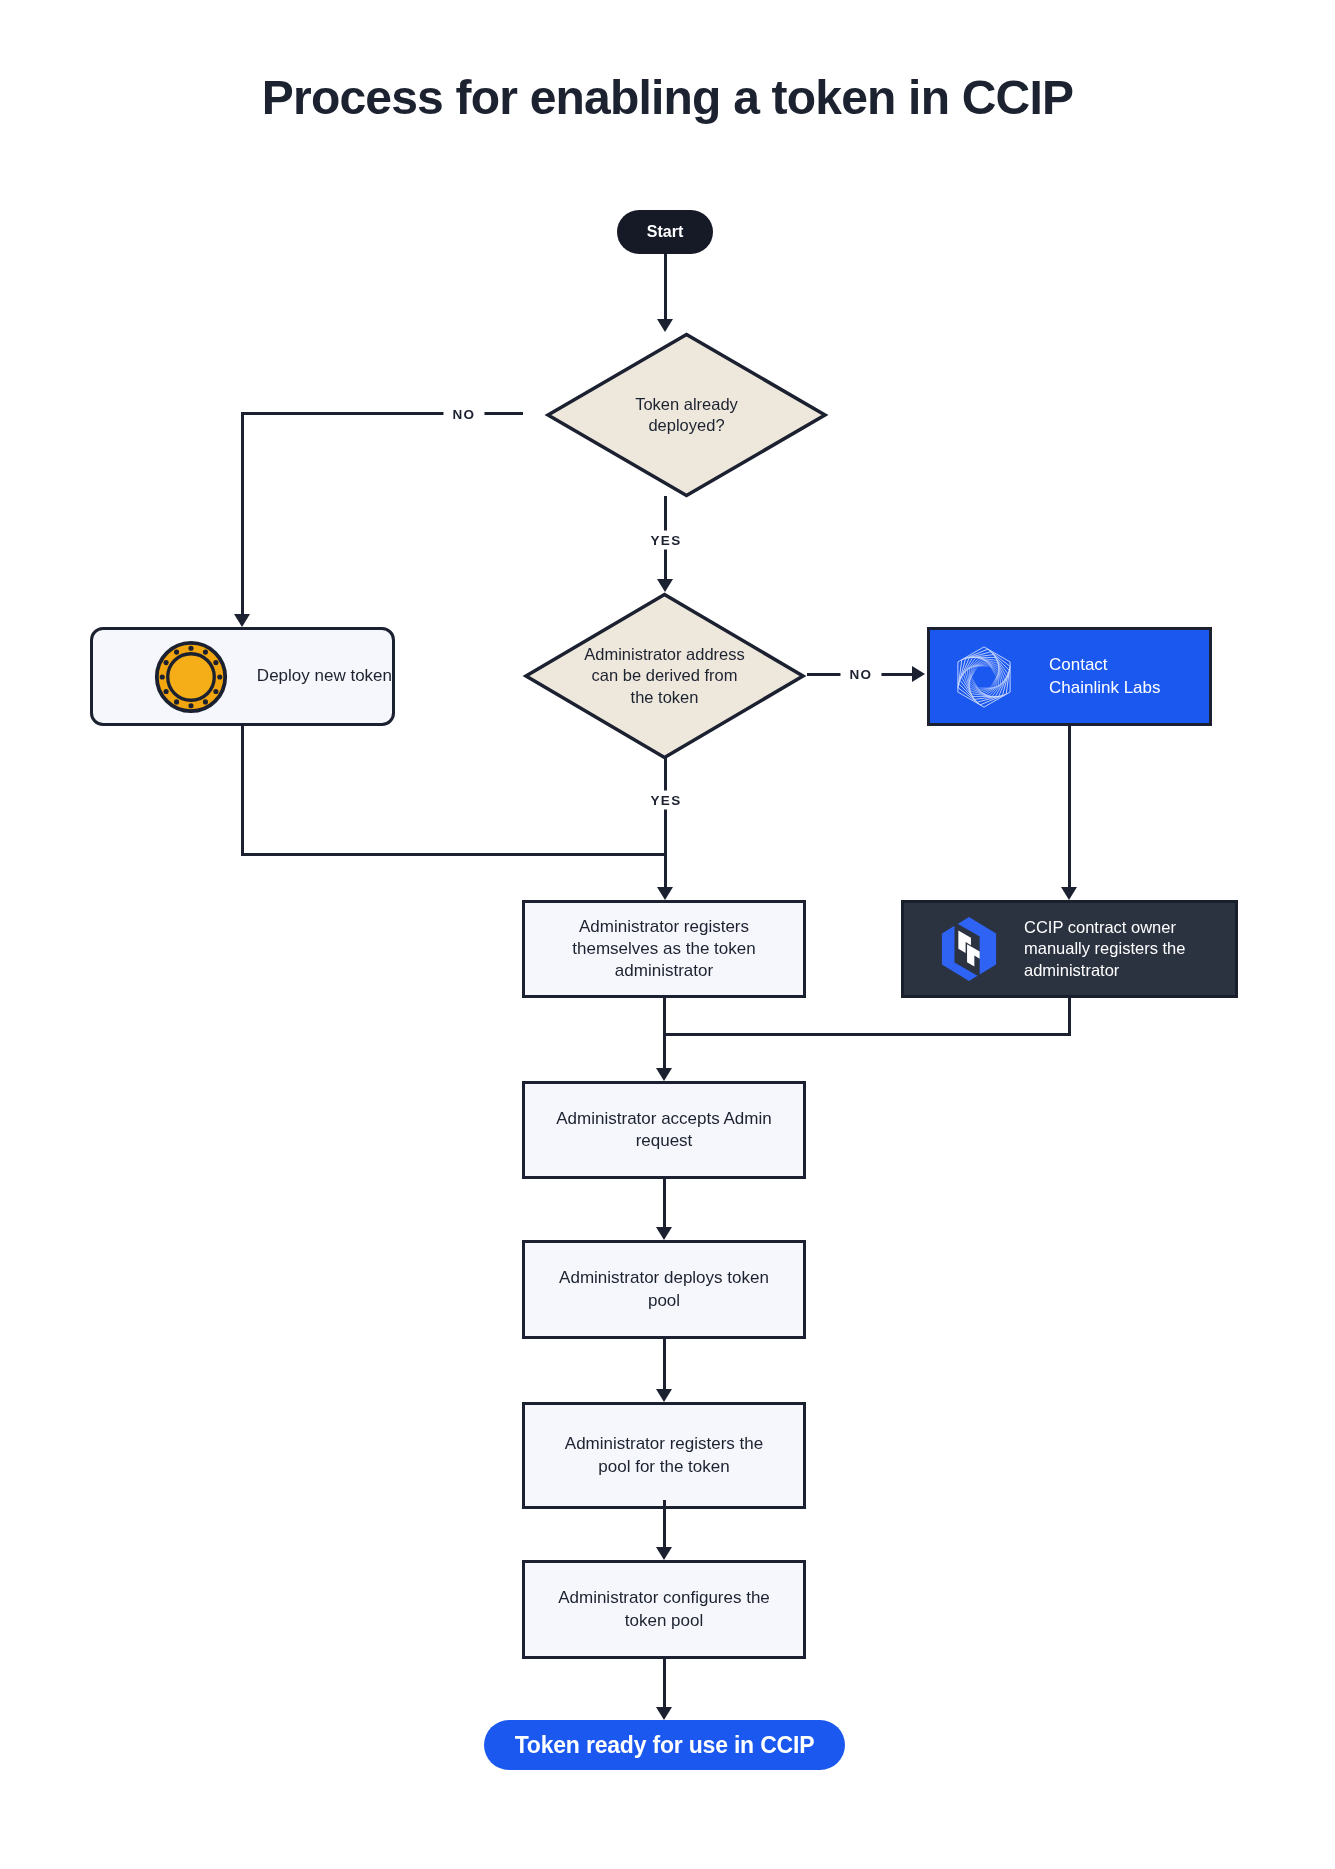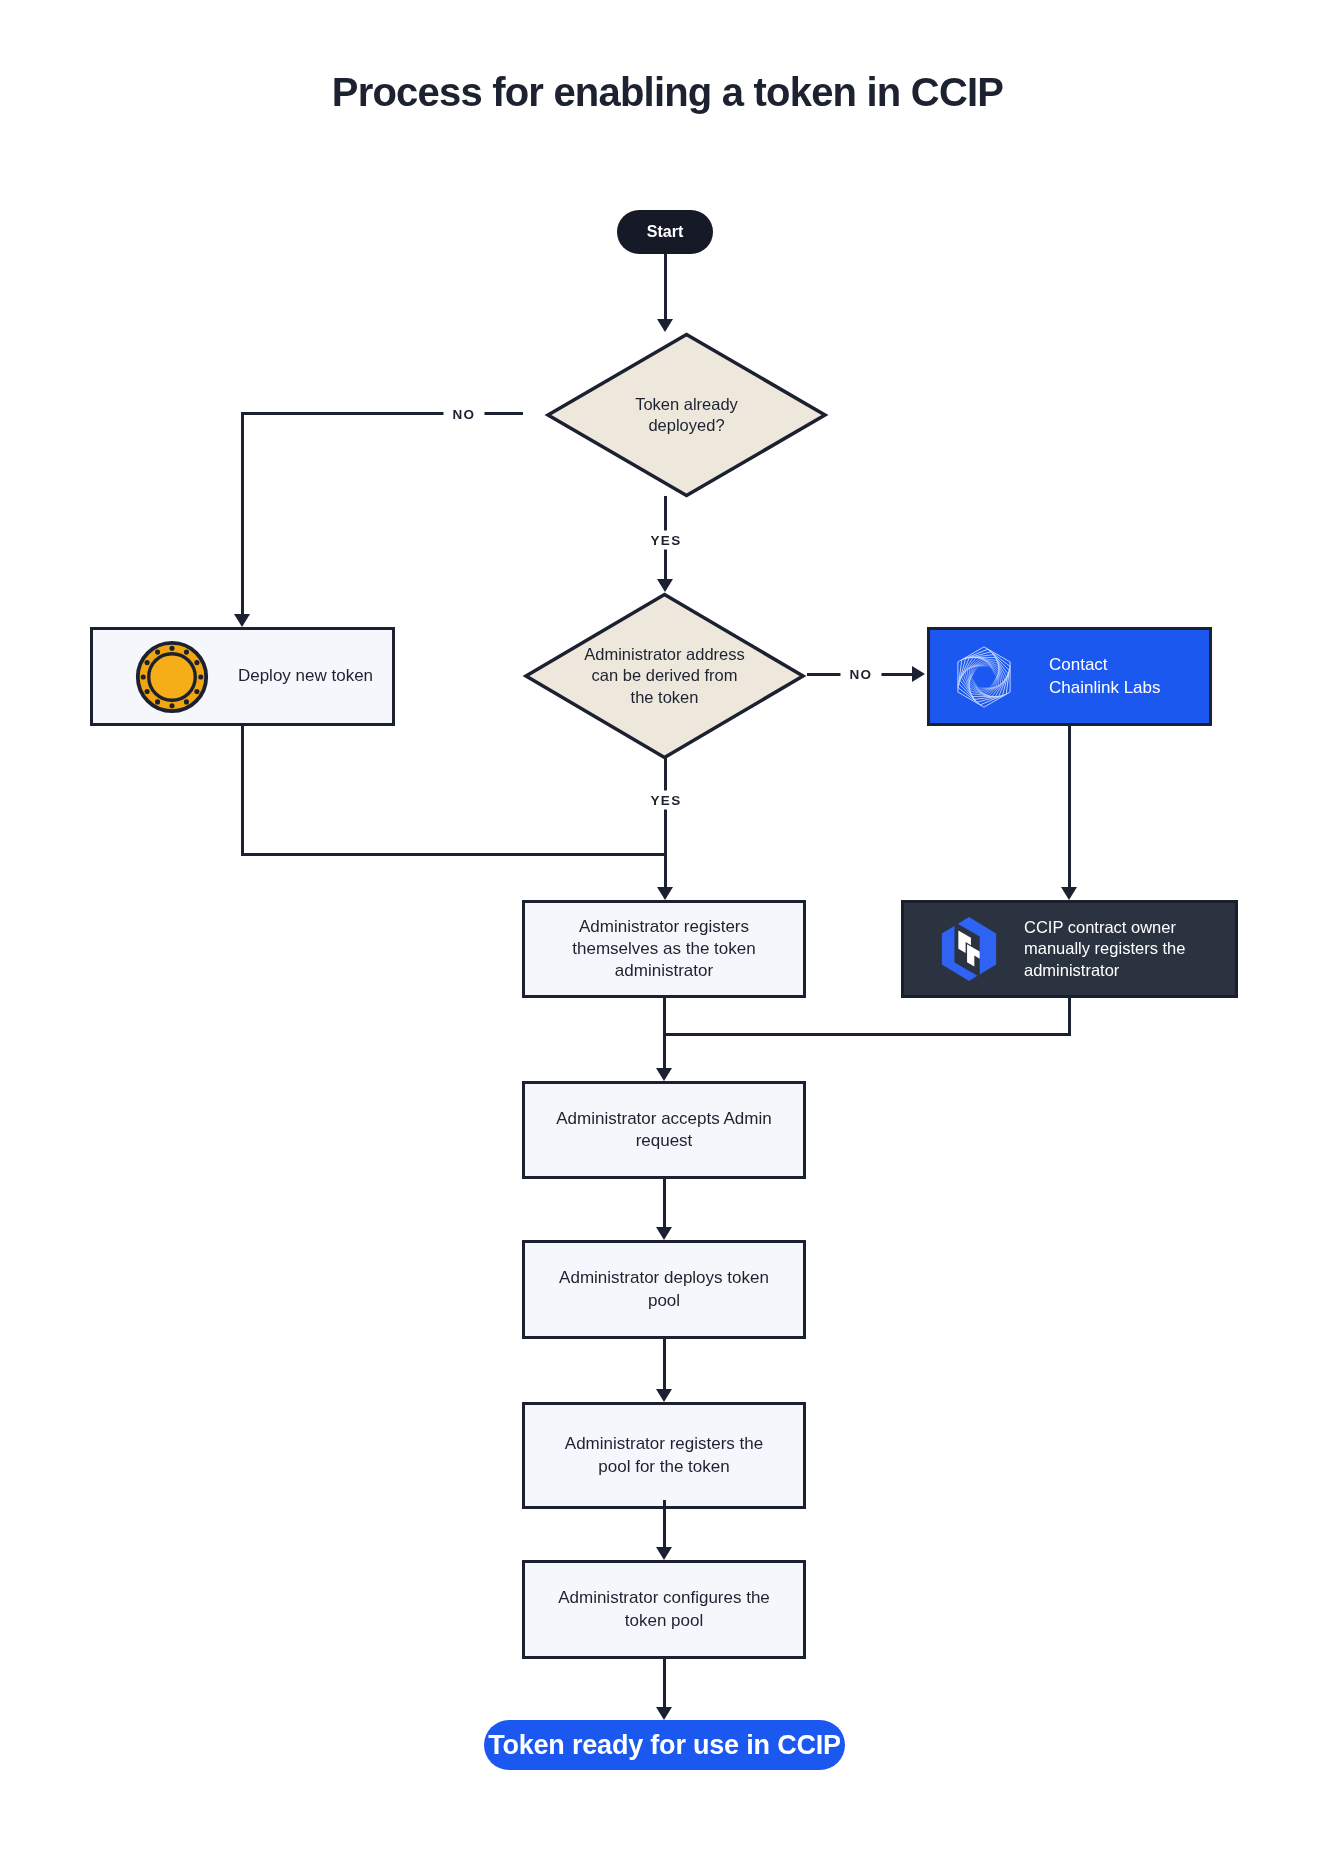--- a/index.html
+++ b/index.html
@@ -9,50 +9,50 @@
     --beige:#eee8dc;
     --boxfill:#f5f7fc;
     --darkbox:#2b3240;
     --gold:#f2a711;
   }
   *{box-sizing:border-box;}
   body{margin:0;background:#ffffff;font-family:"Liberation Sans","DejaVu Sans",sans-serif;color:var(--text);}
   .canvas{position:relative;width:1335px;height:1869px;margin:0 auto;background:#ffffff;overflow:hidden;}
 
   .title{position:absolute;left:0;top:70px;width:100%;text-align:center;
-    font-size:40px;font-weight:700;letter-spacing:-0.8px;color:var(--text);}
+    font-size:48px;font-weight:700;letter-spacing:-0.8px;color:var(--text);}
 
   .pill-start{position:absolute;left:617px;top:210px;width:96px;height:44px;border-radius:22px;
     background:#151a26;color:#ffffff;display:flex;align-items:center;justify-content:center;
     font-size:16px;font-weight:700;}
 
   .pill-end{position:absolute;left:484px;top:1720px;width:361px;height:50px;border-radius:25px;
     background:var(--blue);color:#ffffff;display:flex;align-items:center;justify-content:center;
-    font-size:27px;font-weight:700;letter-spacing:-0.2px;}
+    font-size:23px;font-weight:700;letter-spacing:-0.2px;}
 
   .vline{position:absolute;width:3px;background:var(--ink);}
   .hline{position:absolute;height:3px;background:var(--ink);}
 
   .ah-d{position:absolute;width:0;height:0;
     border-left:8px solid transparent;border-right:8px solid transparent;border-top:13px solid var(--ink);}
   .ah-r{position:absolute;width:0;height:0;
     border-top:8px solid transparent;border-bottom:8px solid transparent;border-left:13px solid var(--ink);}
 
   .elabel{position:absolute;transform:translate(-50%,-50%);background:#ffffff;padding:2px 9px;
     font-size:13.5px;font-weight:700;letter-spacing:1.4px;color:var(--text);z-index:5;}
 
   .dwrap{position:absolute;}
   .dwrap svg{display:block;}
   .dtext{position:absolute;left:0;top:0;width:100%;height:100%;display:flex;align-items:center;justify-content:center;
     text-align:center;font-size:16.5px;line-height:1.28;color:var(--text);}
 
   .box{position:absolute;background:var(--boxfill);border:3px solid var(--ink);
     display:flex;align-items:center;justify-content:center;text-align:center;
     font-size:17px;line-height:1.3;color:var(--text);}
-  .box-icon{justify-content:center;text-align:left;}
+  .box-icon{justify-content:flex-end;text-align:left;border-radius:13px;}
 
   .box-blue{position:absolute;background:var(--blue);border:3px solid var(--ink);
     display:flex;align-items:center;color:#ffffff;font-size:17px;line-height:1.35;}
   .box-dark{position:absolute;background:var(--darkbox);border:3px solid #1a1f2c;
     display:flex;align-items:center;color:#ffffff;font-size:16.5px;line-height:1.3;}
 
   .icon{flex:0 0 auto;}
 </style>
 </head>
 <body>

